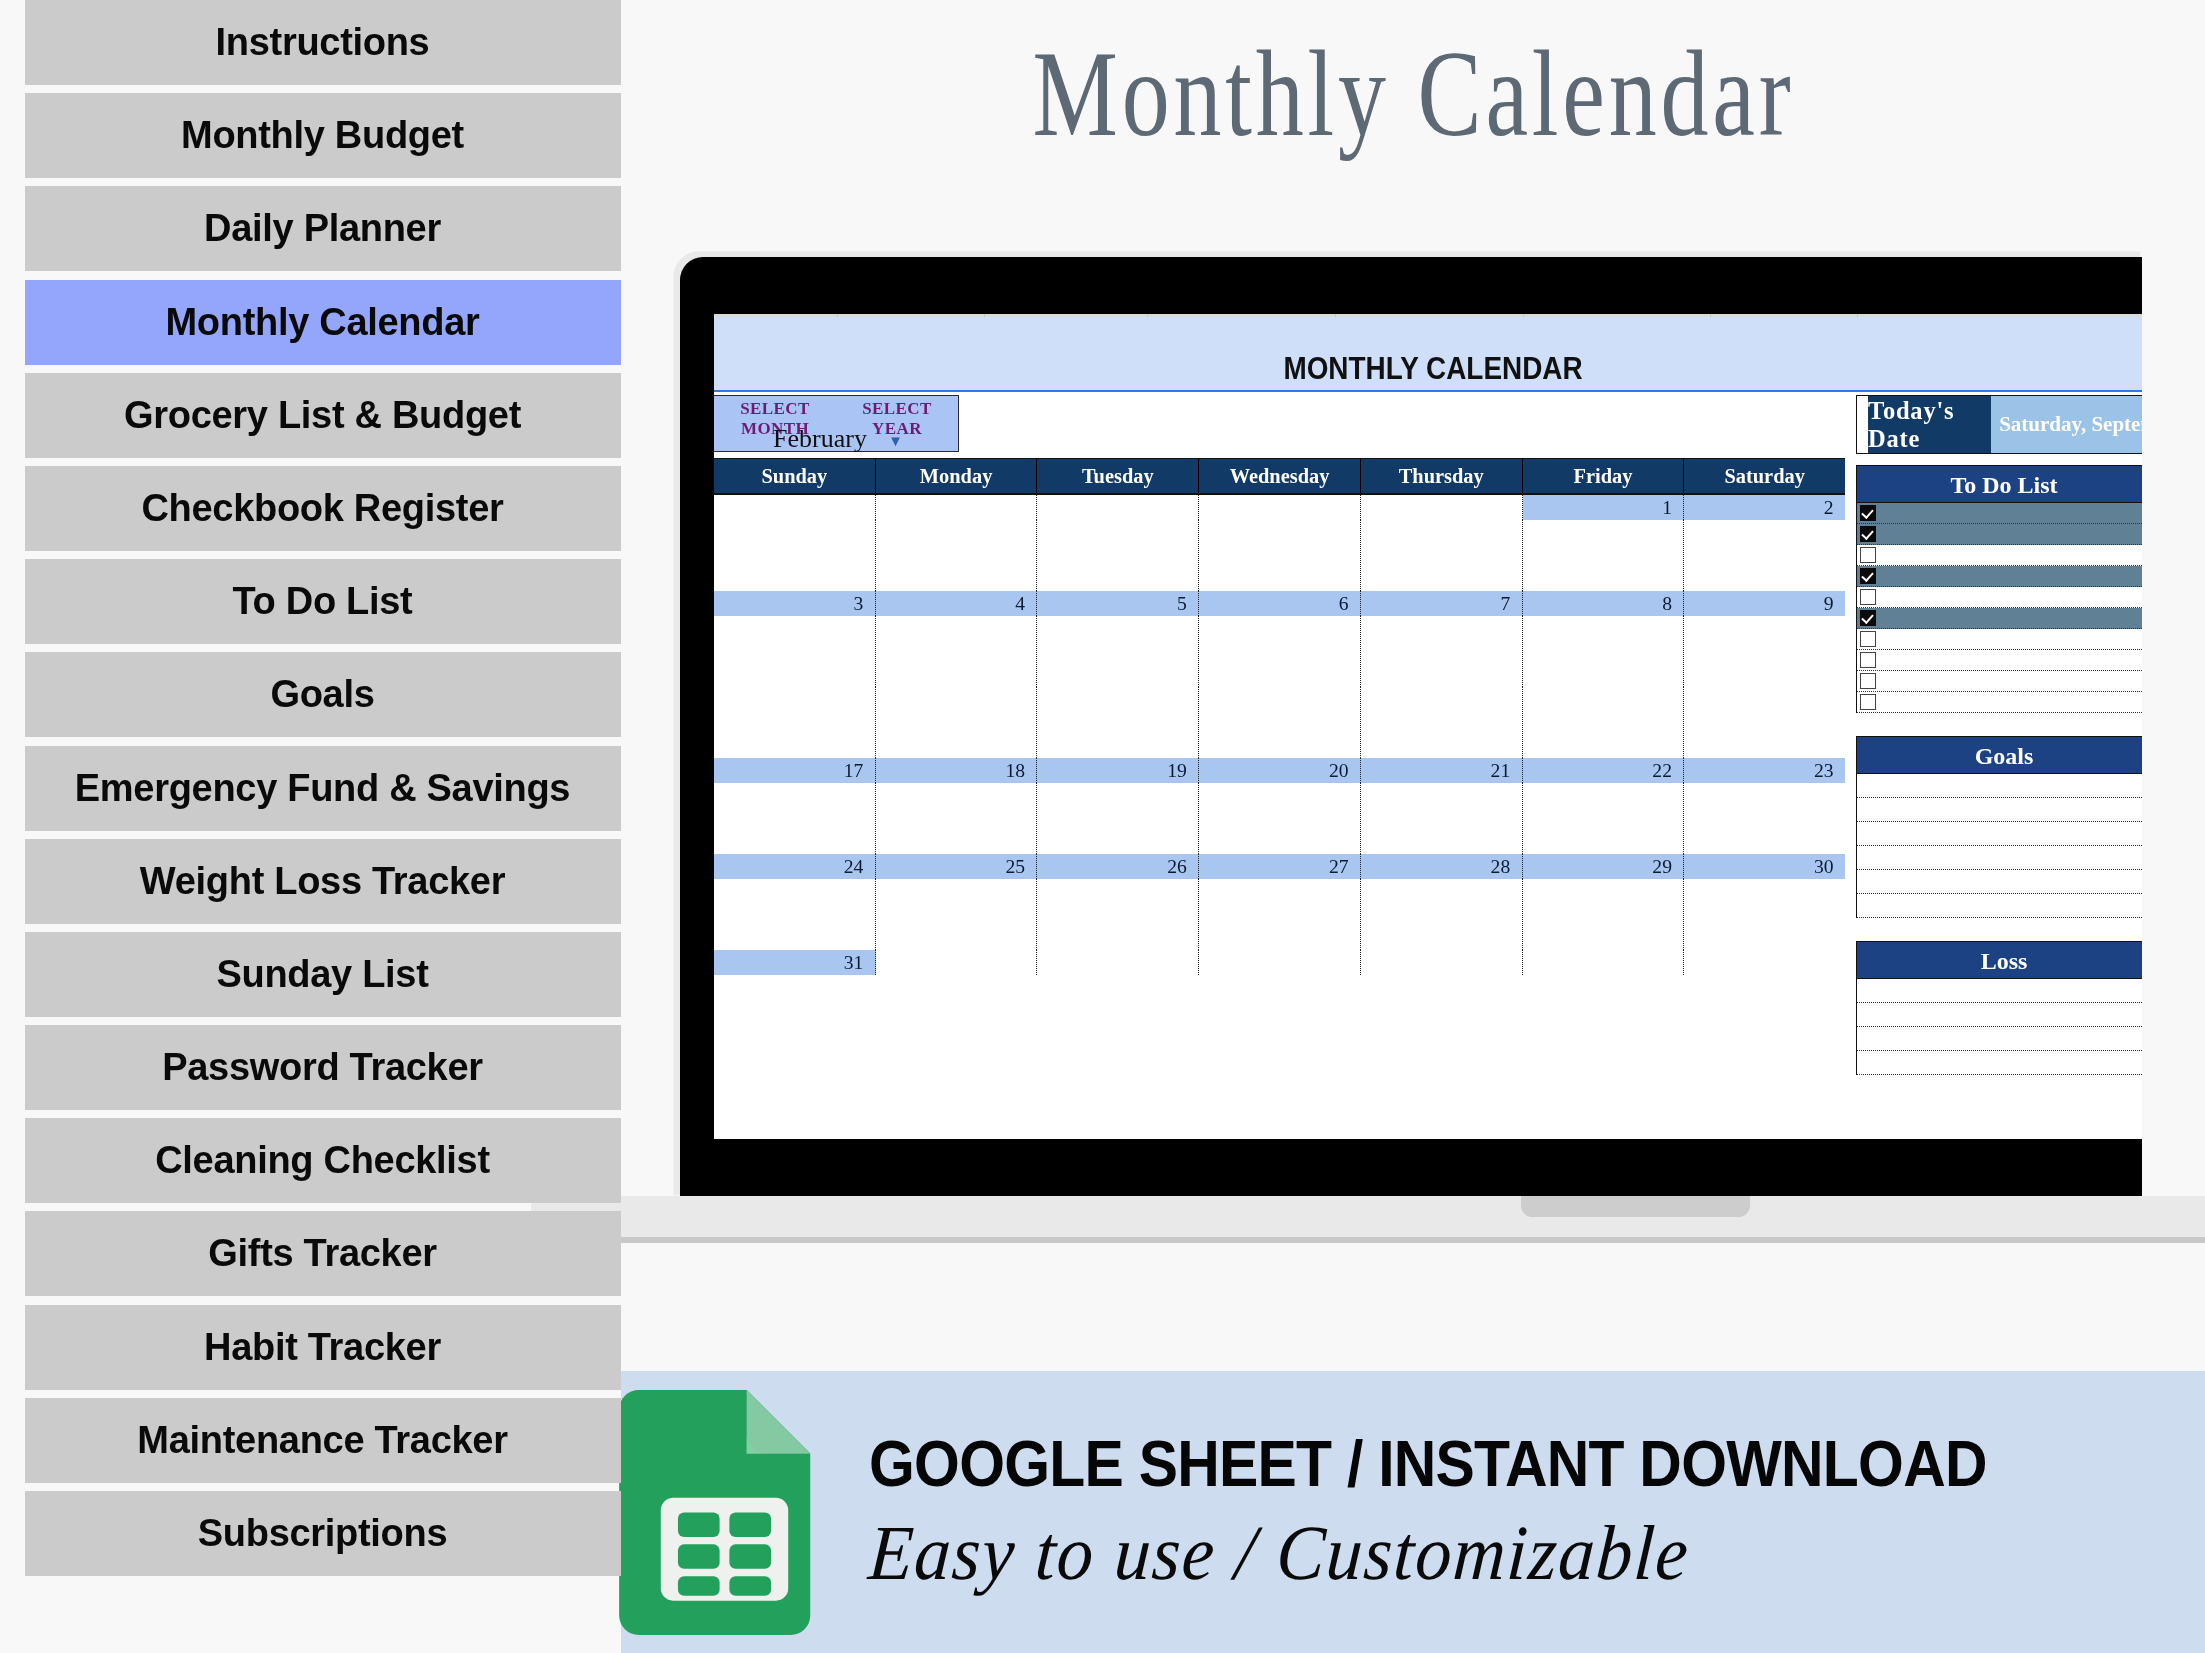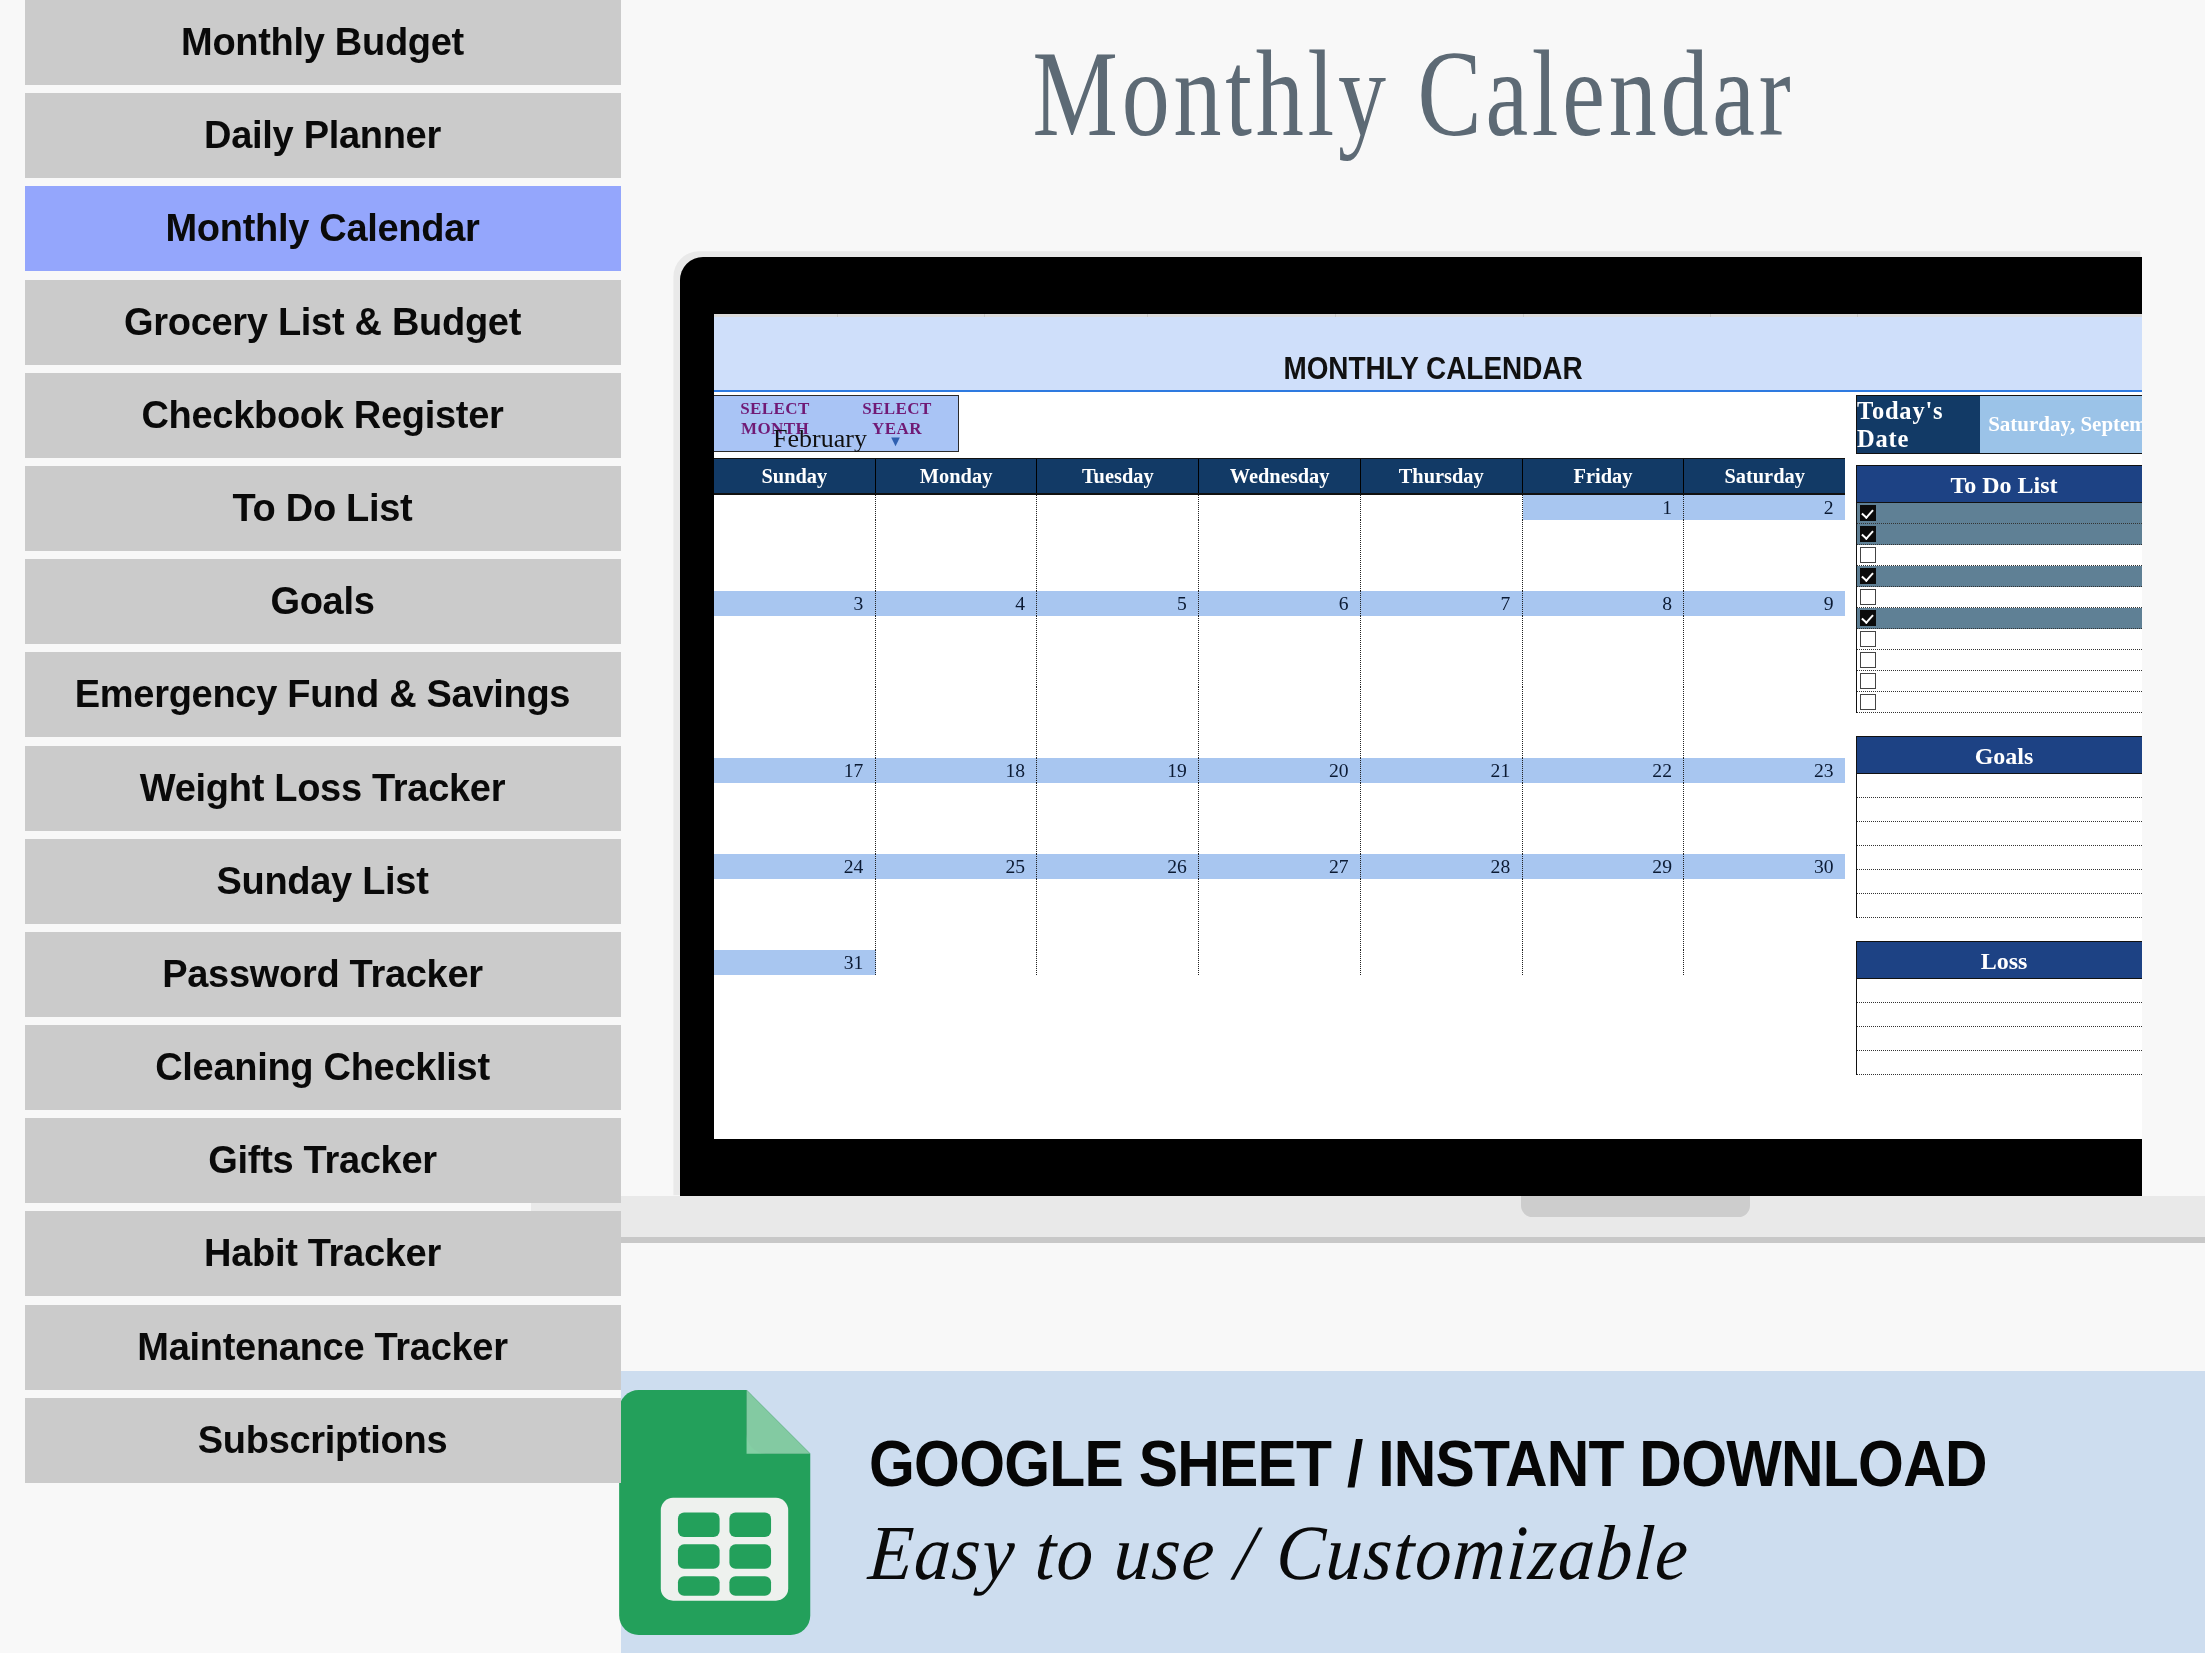--- a/index.html
+++ b/index.html
@@ -104,20 +104,21 @@
 
   #today-box{
     position:absolute;left:1142px;top:81px;width:296px;height:59px;
     display:flex;border:1.6px solid #111;box-sizing:border-box;
   }
   #today-label{
     width:123px;background:#123a66;color:#fff;
     display:flex;align-items:center;justify-content:center;
     font-family:"Liberation Serif", serif;font-weight:bold;font-size:24.5px;
     letter-spacing:0.8px;
+    margin-left:11px;
   }
   #today-value{
     flex:1;background:#9bc3e8;color:#ffffff;
     display:flex;align-items:center;
     padding-left:8.2px;
     font-family:"Liberation Serif", serif;font-weight:bold;font-size:21px;
     white-space:nowrap;overflow:hidden;
   }
 
   
@@ -204,20 +205,23 @@
     color:#0a0a0a;
     white-space:nowrap;
     transform:scaleX(0.93) skewX(-4deg);transform-origin:left center;
     letter-spacing:1.6px;
   }
 </style>
 </head>
 <body>
 
 <div id="sidebar">
+    <div class="side-item">
+      <span>Instructions</span>
+    </div>
     <div class="side-item">
       <span>Monthly Budget</span>
     </div>
     <div class="side-item">
       <span>Daily Planner</span>
     </div>
     <div class="side-item active">
       <span>Monthly Calendar</span>
     </div>
     <div class="side-item">

